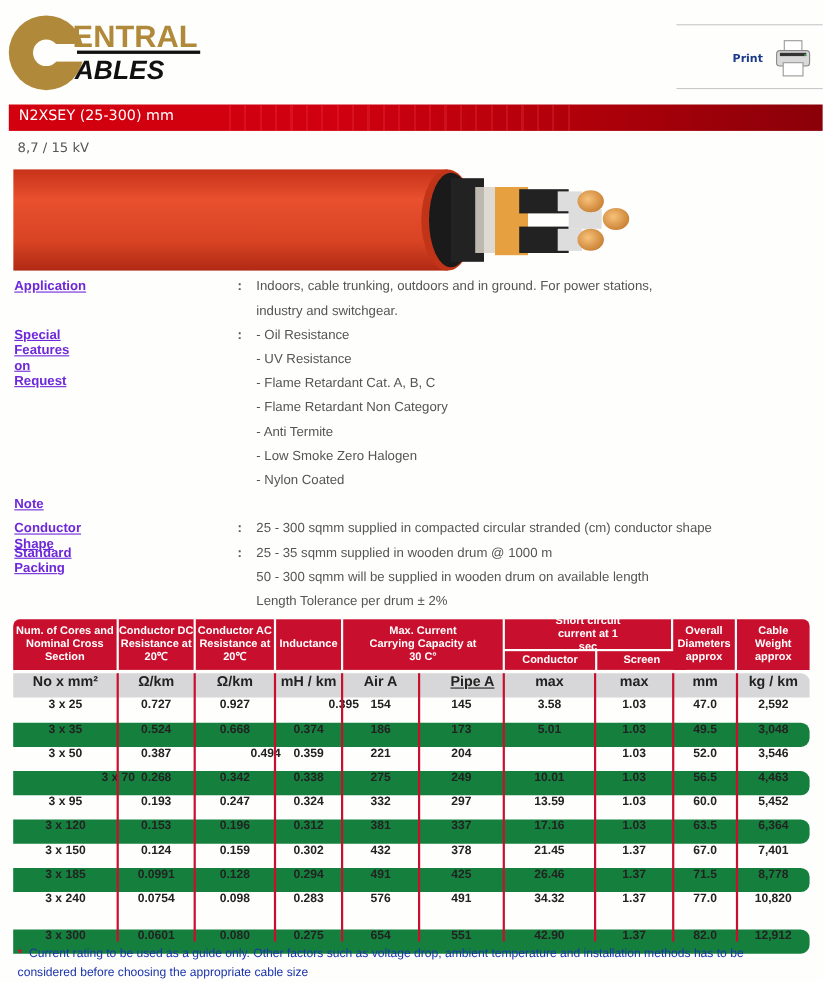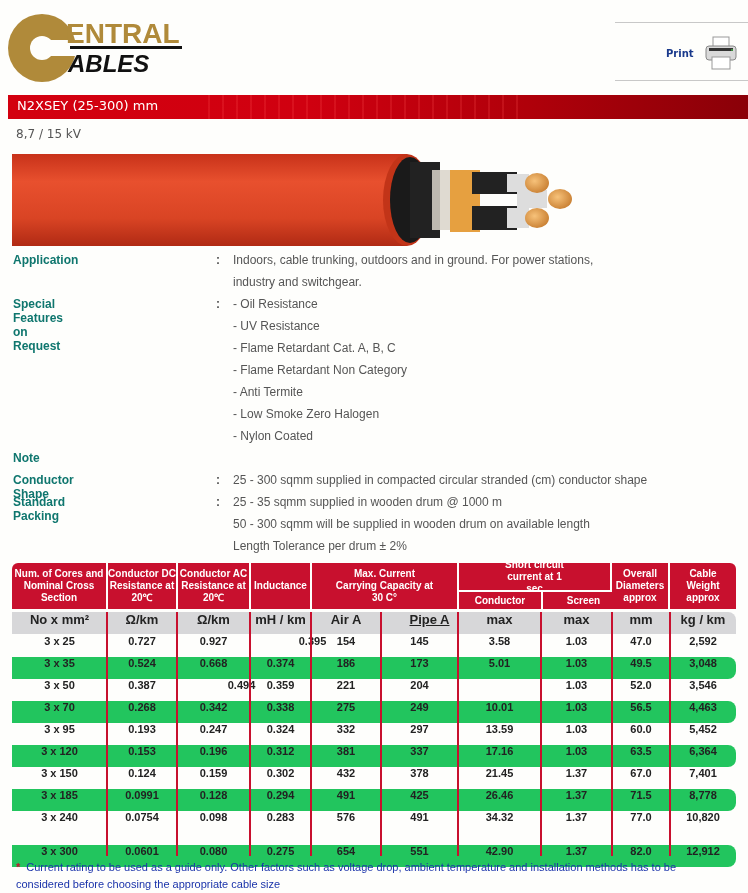--- a/index.html
+++ b/index.html
@@ -17,35 +17,35 @@
   .title-bar .grid { position:absolute; left:200px; top:0; width:320px; height:24px; opacity:0.35;
     background-image:repeating-linear-gradient(90deg, rgba(255,80,80,0.6) 0 2px, transparent 2px 14px); }
   .title-text { position:absolute; left:9px; top:3px; font:13px "DejaVu Sans", sans-serif; color:#fff; }
 
   .voltage { position:absolute; left:16px; top:127px; font:12px "DejaVu Sans", sans-serif; color:#555; }
 
   .cable-img { position:absolute; left:12px; top:152px; width:570px; height:95px; }
 
   
   .spec { position:absolute; left:0; top:0; }
-  .lbl { position:absolute; left:13px; font:bold 12px "Liberation Sans", sans-serif; color:#0f766e; }
+  .lbl { position:absolute; left:13px; font:bold 12px "Liberation Sans", sans-serif; color:#6d28d9;text-decoration:underline; }
   .colon { position:absolute; left:216px; font:bold 12px "Liberation Sans", sans-serif; color:#555; }
   .val { position:absolute; left:233px; font:12px "Liberation Sans", sans-serif; color:#555; white-space:nowrap; }
 
   
   .tbl { position:absolute; left:12px; top:563px; width:724px; }
   .hdr { position:absolute; top:0; height:46px; background:#c8102e; color:#fff;
     font:bold 10px "Liberation Sans", sans-serif; text-align:center; display:flex; align-items:center; justify-content:center; line-height:12px; }
   .hdr.first { border-radius:6px 0 0 0; }
   .hdr.last { border-radius:0 6px 0 0; }
   .sub { position:absolute; top:29px; height:17px; background:#c8102e; color:#fff; font:bold 10px "Liberation Sans", sans-serif; text-align:center; line-height:17px; }
   .units { position:absolute; left:0; top:49px; width:724px; height:22px; background:#d7d7d9; border-radius:0 8px 0 0; }
   .unit { position:absolute; top:49px; height:22px; line-height:22px; text-align:center; font:bold 13px "Liberation Sans", sans-serif; color:#222; }
   .row { position:absolute; left:0; width:724px; height:22px; }
-  .row.shade { background:#22c55e; border-radius:0 8px 8px 0; }
+  .row.shade { background:#15803d; border-radius:0 8px 8px 0; }
   .cell { position:absolute; height:22px; line-height:22px; text-align:center; font:bold 11px "Liberation Sans", sans-serif; color:#222; }
   .vline { position:absolute; top:49px; width:2px; height:245px; background:#c8102e; }
 
   .footnote { position:absolute; left:16px; top:859px; width:700px; font:11px "Liberation Sans", sans-serif; color:#1a33aa; line-height:17px; }
   .footnote .star { color:#c8102e; font-weight:bold; margin-right:6px; }
 </style>
 </head>
 <body>
 
 <svg class="logo" viewBox="0 0 180 75">
@@ -188,21 +188,21 @@
       <div class="cell" style="left: 165px; width: 73px; padding-left: 28px;">0.494</div>
       <div class="cell" style="left: 238px; width: 61px;">0.359</div>
       <div class="cell" style="left: 299px; width: 70px;">221</div>
       <div class="cell" style="left: 369px; width: 77px;">204</div>
       <div class="cell" style="left: 446px; width: 83px; margin-top: 34px;">7.15</div>
       <div class="cell" style="left: 529px; width: 71px;">1.03</div>
       <div class="cell" style="left: 600px; width: 58px;">52.0</div>
       <div class="cell" style="left: 658px; width: 66px;">3,546</div>
     </div>
     <div class="row shade" style="top: 138px;">
-      <div class="cell" style="left: 0px; width: 95px;">3 x 70</div>
+      <div class="cell" style="left: 0px; width: 95px; padding-left: 48px;">3 x 70</div>
       <div class="cell" style="left: 95px; width: 70px;">0.268</div>
       <div class="cell" style="left: 165px; width: 73px;">0.342</div>
       <div class="cell" style="left: 238px; width: 61px;">0.338</div>
       <div class="cell" style="left: 299px; width: 70px;">275</div>
       <div class="cell" style="left: 369px; width: 77px;">249</div>
       <div class="cell" style="left: 446px; width: 83px;">10.01</div>
       <div class="cell" style="left: 529px; width: 71px;">1.03</div>
       <div class="cell" style="left: 600px; width: 58px;">56.5</div>
       <div class="cell" style="left: 658px; width: 66px;">4,463</div>
     </div>

